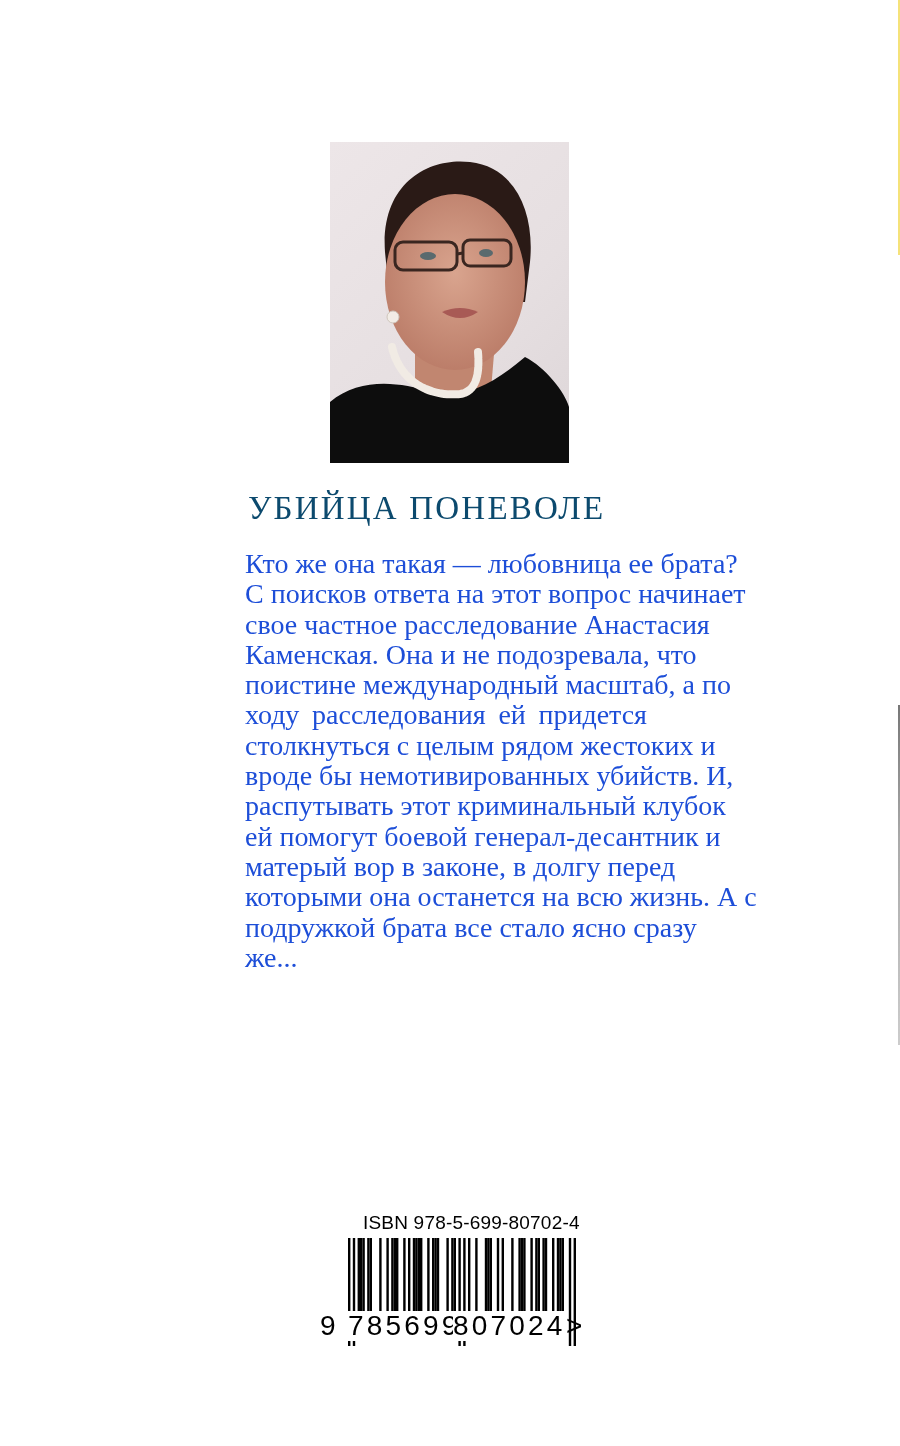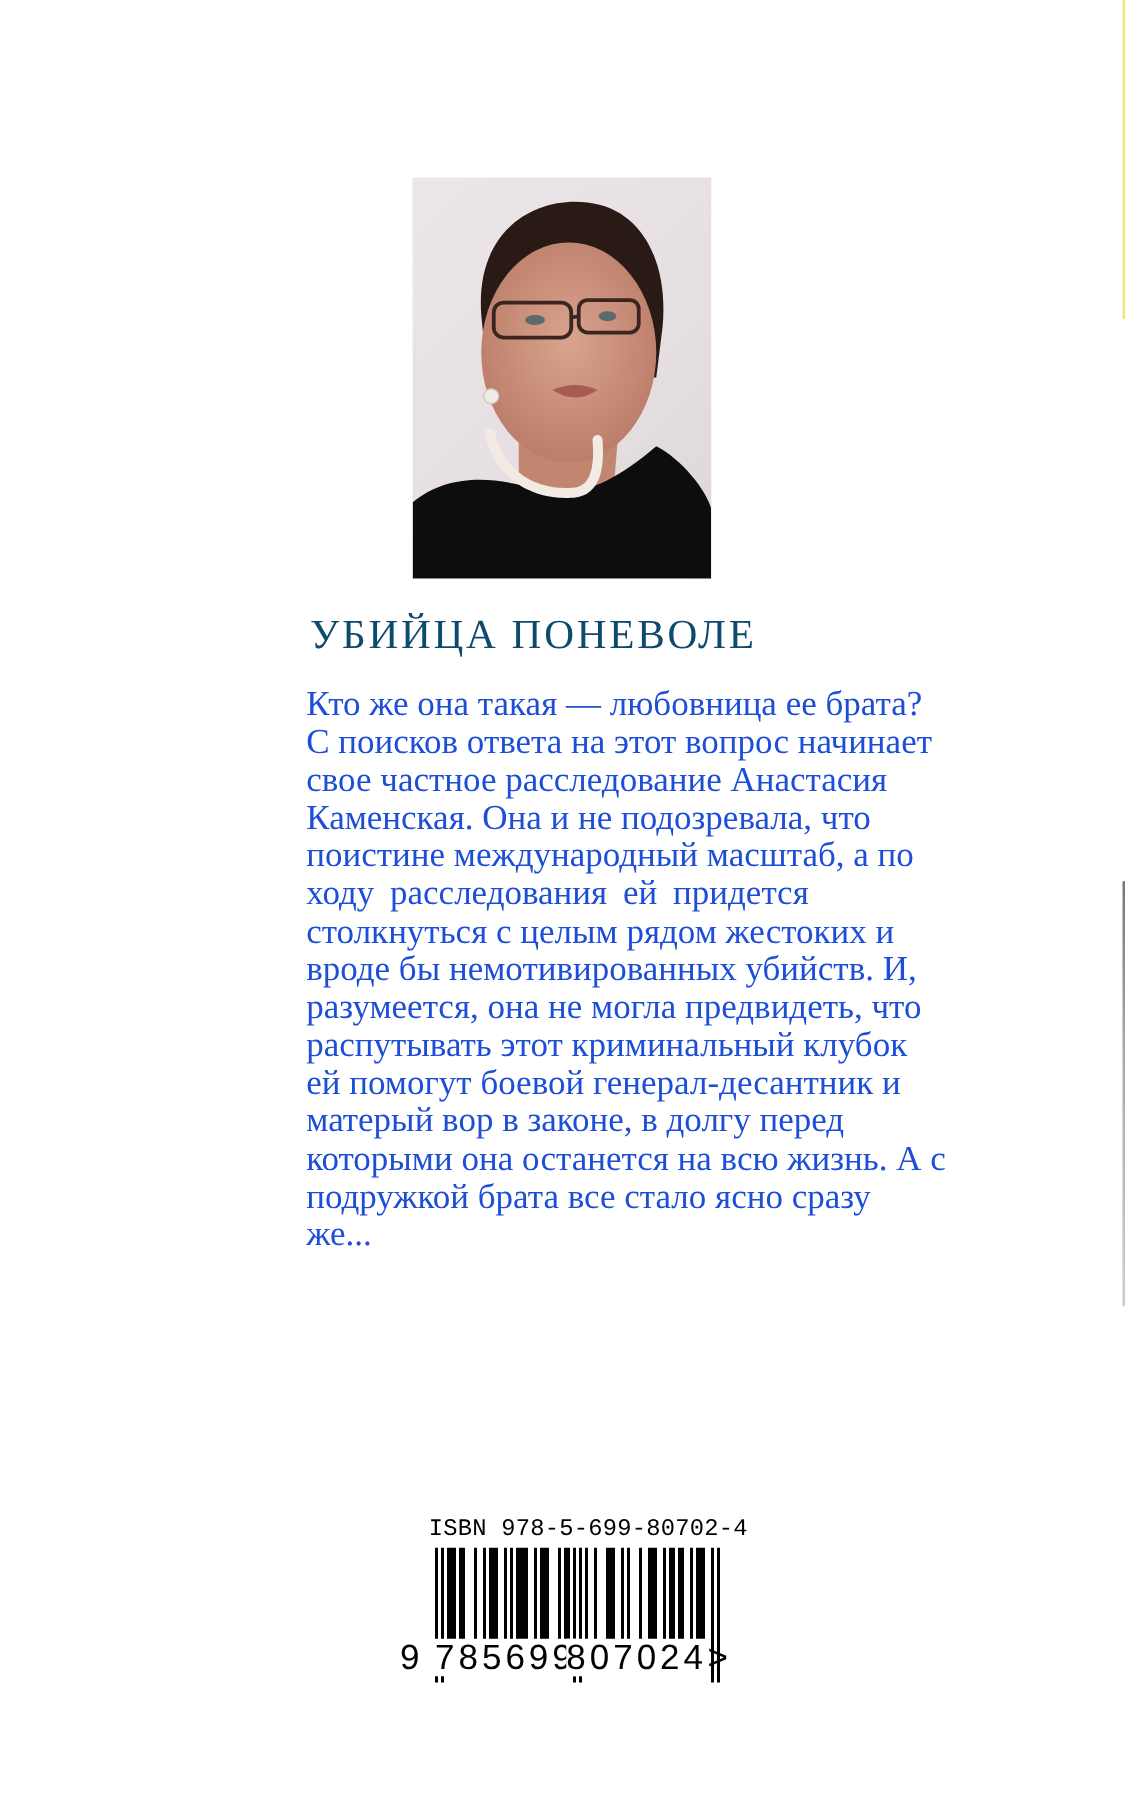--- a/index.html
+++ b/index.html
@@ -24,22 +24,22 @@
 
     .blurb {
       position: absolute; left: 245px; top: 549px; width: 402px;
       font-family: "Liberation Serif", "DejaVu Serif", serif;
       font-size: 28px; line-height: 30.3px; color: #1d4ed8;
     }
     .blurb .line { display: block; text-align: justify; text-align-last: justify; white-space: nowrap; height: 30.3px; }
     .blurb .line.last { text-align-last: left; }
 
     .isbn-label {
-      position: absolute; left: 343px; top: 1212px; width: 240px;
-      font-family: Liberation Mono, monospace;
+      position: absolute; left: 363px; top: 1212px; width: 240px;
+      font-family: Liberation Sans, sans-serif;
       font-size: 19px; color: #000; white-space: nowrap; letter-spacing: 0.2px;
     }
     .barcode { position: absolute; left: 336px; top: 1238px; width: 240px; height: 110px; }
     .bc-digits {
       position: absolute; top: 1311px;
       font-family: "Liberation Sans", "DejaVu Sans", sans-serif;
       font-size: 28px; color: #000; line-height: 30px; background: #fff;
     }
     .bc-first { left: 320px; background: none; }
     .bc-left { left: 348px; letter-spacing: 3.2px; }
@@ -88,21 +88,20 @@
 
 <div class="blurb">
   <span class="line">Кто же она такая — любовница ее брата?</span>
   <span class="line">С поисков ответа на этот вопрос начинает</span>
   <span class="line">свое частное расследование Анастасия</span>
   <span class="line">Каменская. Она и не подозревала, что</span>
   <span class="line">поистине международный масштаб, а по</span>
   <span class="line">ходу расследования ей придется</span>
   <span class="line">столкнуться с целым рядом жестоких и</span>
   <span class="line">вроде бы немотивированных убийств. И,</span>
-  <span class="line">разумеется, она не могла предвидеть, что</span>
   <span class="line">распутывать этот криминальный клубок</span>
   <span class="line">ей помогут боевой генерал-десантник и</span>
   <span class="line">матерый вор в законе, в долгу перед</span>
   <span class="line">которыми она останется на всю жизнь. А с</span>
   <span class="line">подружкой брата все стало ясно сразу</span>
   <span class="line last">же...</span>
 </div>
 
 <div class="isbn-label">ISBN 978-5-699-80702-4</div>
 <svg class="barcode" id="barcode" width="240" height="110" viewBox="0 0 240 110">

